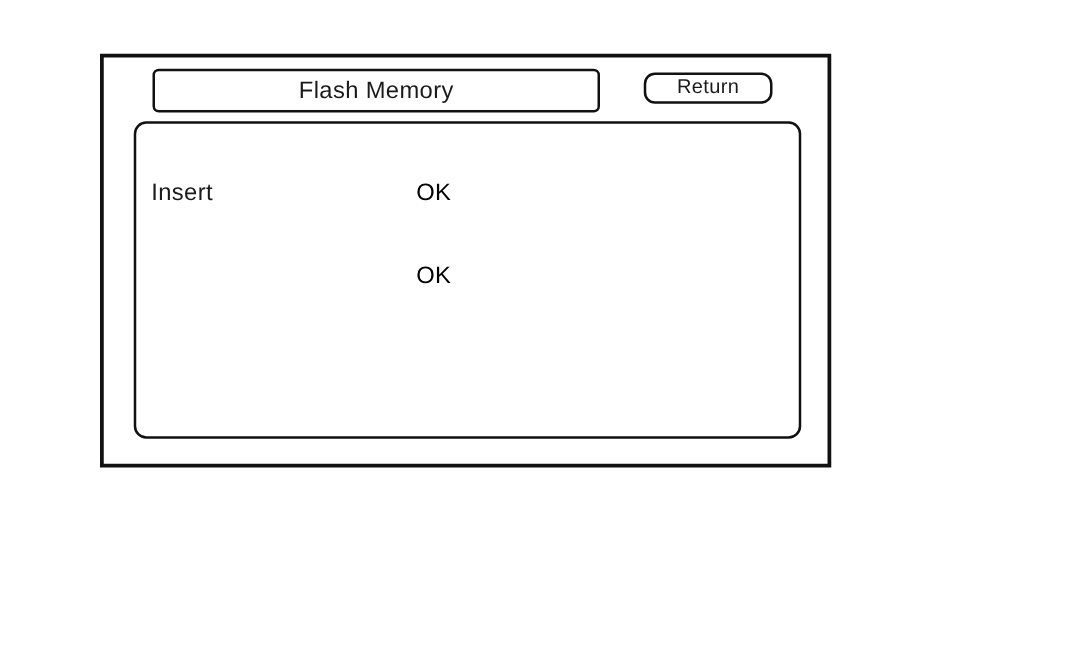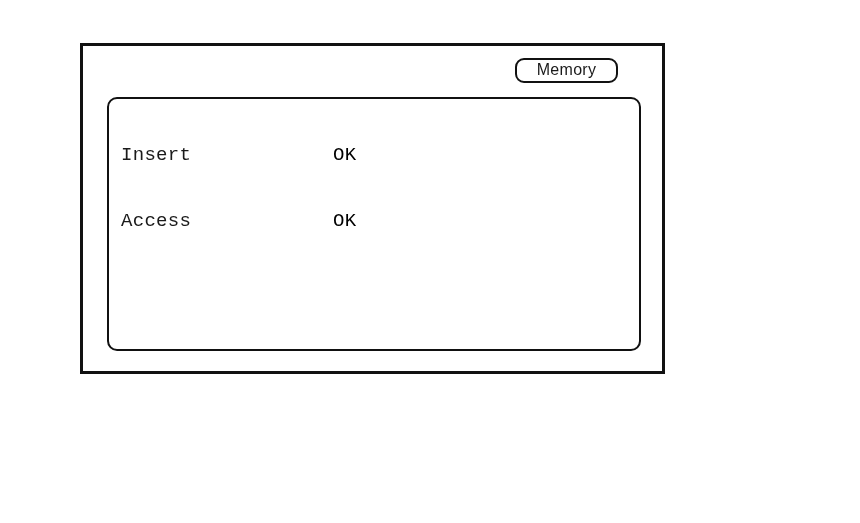--- a/index.html
+++ b/index.html
@@ -78,21 +78,20 @@
     border-radius: 10px;
     box-sizing: border-box;
     background: #ffffff;
   }
   .status-row {
     position: absolute;
     left: 0;
     width: 100%;
     height: 30px;
     line-height: 30px;
-    font-family: Liberation Mono, monospace;
   }
   .status-row.row-0 { top: 41px; }
   .status-row.row-1 { top: 107px; }
   .status-row .label {
     position: absolute;
     left: 12px;
     font-size: 19px;
     color: #1a1a1a;
     letter-spacing: 0.3px;
   }
@@ -103,28 +102,30 @@
     color: #000000;
     letter-spacing: 0.3px;
   }
 </style>
 </head>
 <body>
 
 <div class="stage">
   <div class="device-frame">
 
+    <div class="title-box">
+      <span>Flash Memory</span>
+    </div>
 
-    <button class="return-btn">Memory</button>
+    <button class="return-btn">Return</button>
 
     <div class="status-panel">
       <div class="status-row row-0">
         <span class="label">Insert</span>
         <span class="value">OK</span>
       </div>
       <div class="status-row row-1">
-        <span class="label">Access</span>
         <span class="value">OK</span>
       </div>
     </div>
 
   </div>
 </div>
 
 </body></html>

